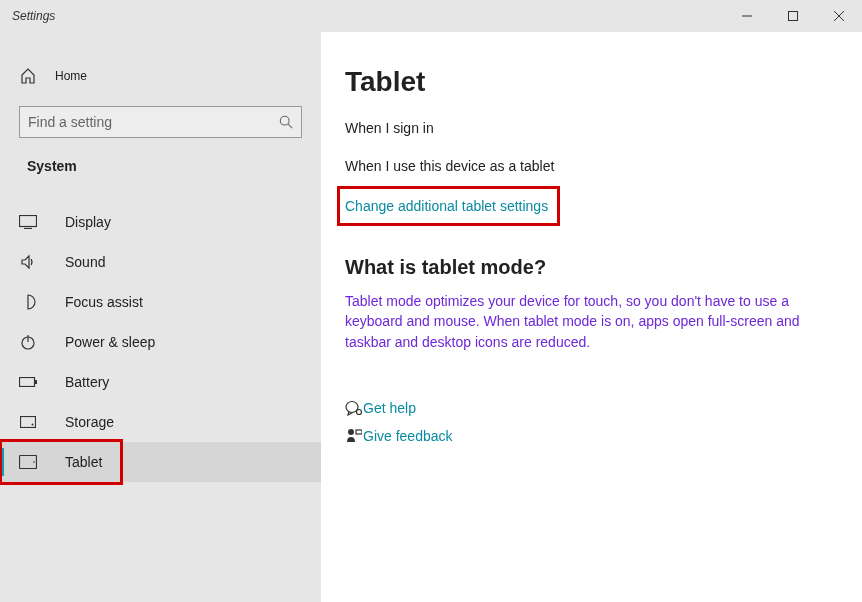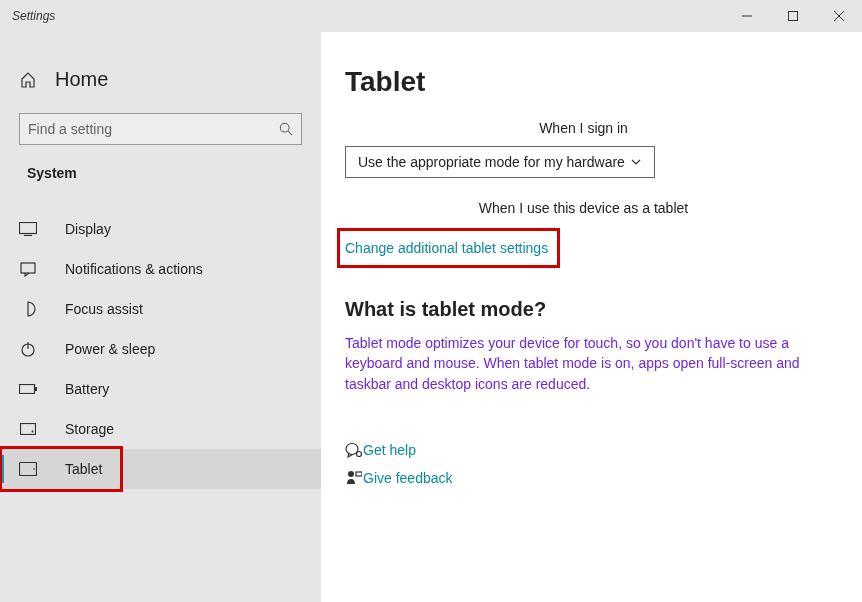--- a/index.html
+++ b/index.html
@@ -62,21 +62,21 @@
       gap: 18px;
       margin-bottom: 14px;
     }
     .home-row .icon {
       width: 18px;
       display: flex;
       align-items: center;
       justify-content: center;
     }
     .home-label {
-      font-size: 20px;
+      font-size: 12px;
       color: #222;
       text-align: center;
     }
     .search-wrap {
       padding: 0 19px;
       margin-bottom: 20px;
     }
     .search-box {
       height: 32px;
       width: 100%;
@@ -157,21 +157,20 @@
       color: #222;
       margin-bottom: 22px;
     }
     .field-group {
       margin-bottom: 22px;
     }
     .field-label {
       font-size: 14px;
       color: #222;
       margin-bottom: 10px;
-      text-align: center;
     }
     .dropdown {
       width: 310px;
       height: 32px;
       border: 1px solid #666;
       display: flex;
       align-items: center;
       justify-content: space-between;
       padding: 0 12px;
       background: #fff;
@@ -274,30 +273,30 @@
     <div class="nav-item">
       <span class="icon">
         <svg width="18" height="14" viewBox="0 0 18 14">
             <rect x="0.5" y="0.5" width="17" height="11" fill="none" stroke="#333" stroke-width="1.2"></rect>
             <line x1="5" y1="13.5" x2="13" y2="13.5" stroke="#333" stroke-width="1.2"></line>
           </svg>
       </span>
       <span class="nav-item-label">Display</span>
     </div>
 
-
-    <div class="nav-item">
-      <span class="icon">
-        <svg width="16" height="16" viewBox="0 0 16 16">
-            <rect x="1" y="2" width="14" height="10" fill="none" stroke="#333" stroke-width="1.2"></rect>
-            <path d="M5 12 L5 15 L9 12" fill="none" stroke="#333" stroke-width="1.2"></path>
-          </svg>
-      </span>
-      <span class="nav-item-label">Notifications &amp; actions</span>
-    </div>
+    <div class="nav-item">
+      <span class="icon">
+        <svg width="16" height="16" viewBox="0 0 16 16">
+            <path d="M2 6 L5 6 L9 2 L9 14 L5 10 L2 10 Z" fill="none" stroke="#333" stroke-width="1.2"></path>
+            <path d="M11 5 Q13 8 11 11" fill="none" stroke="#333" stroke-width="1.2"></path>
+          </svg>
+      </span>
+      <span class="nav-item-label">Sound</span>
+    </div>
+
 
     <div class="nav-item">
       <span class="icon">
         <svg width="16" height="16" viewBox="0 0 16 16">
             <path d="M8 1 A7 7 0 0 1 15 8 A7 7 0 0 1 8 15 Z" fill="none" stroke="#333" stroke-width="1.2"></path>
           </svg>
       </span>
       <span class="nav-item-label">Focus assist</span>
     </div>
 
@@ -341,26 +340,20 @@
       <span class="nav-item-label">Tablet</span>
       <div class="highlight-box" style="left:-1px; top:-3px; right:198px; bottom:-3px;"></div>
     </div>
   </div>
 
   <div class="content">
     <h1 class="page-title">Tablet</h1>
 
     <div class="field-group">
       <div class="field-label">When I sign in</div>
-      <div class="dropdown">
-        <span class="dropdown-value">Use the appropriate mode for my hardware</span>
-        <svg class="chevron" viewBox="0 0 12 12">
-            <path d="M2 4 L6 8 L10 4" fill="none" stroke="#333" stroke-width="1.2"></path>
-          </svg>
-      </div>
     </div>
 
     <div class="field-group">
       <div class="field-label">When I use this device as a tablet</div>
     </div>
 
     <div style="position:relative; display:inline-block; margin-bottom:40px;">
       <span class="link" style="padding:2px 0;">Change additional tablet settings</span>
       <div class="highlight-box" style="left:-8px; top:-10px; right:-12px; bottom:-10px;"></div>
     </div>

